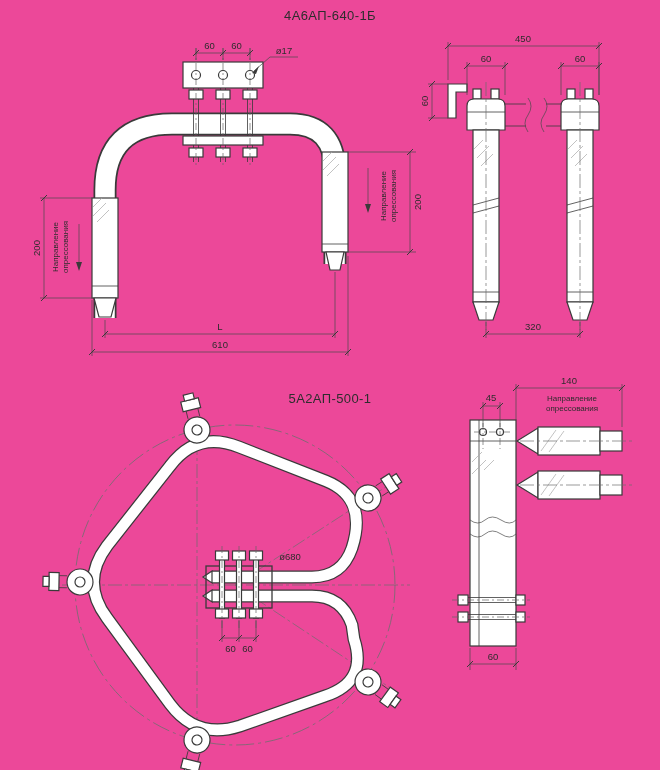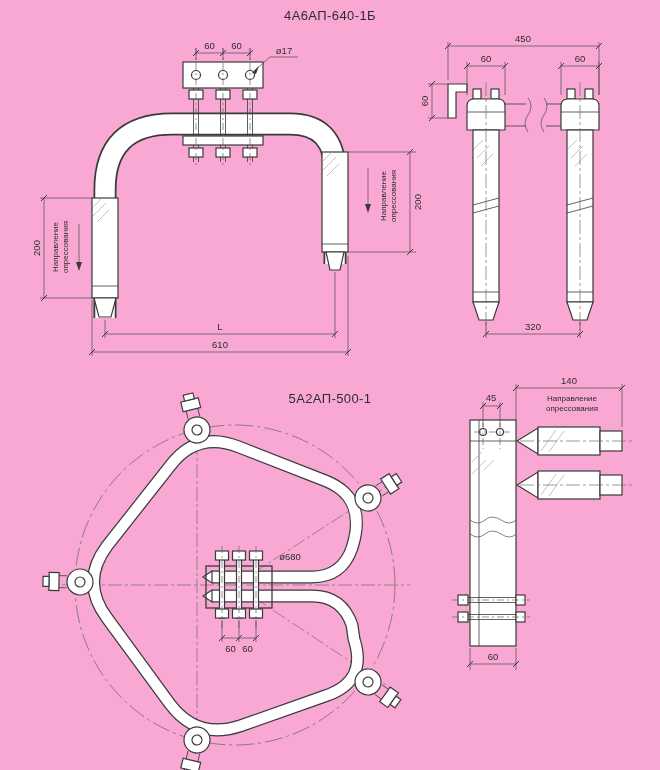--- a/index.html
+++ b/index.html
@@ -1,16 +1,16 @@
 <!DOCTYPE html>
 <html><head>
 <meta charset="utf-8">
 <style>
   html,body{margin:0;padding:0;background:#ffffff;}
-  .canvas{position:relative;width:660px;height:770px;background:#f9a8d4;overflow:hidden;}
+  .canvas{position:relative;width:660px;height:770px;background:#ec4899;overflow:hidden;}
   svg{display:block;}
   .ln   {stroke:#3a3a3a;stroke-width:1.3;fill:none;}
   .ln08 {stroke:#3a3a3a;stroke-width:0.8;fill:none;}
   .lnf  {stroke:#3a3a3a;stroke-width:1.2;fill:#ffffff;}
   .thin {stroke:#4a4a4a;stroke-width:0.7;fill:none;}
   .cl   {stroke:#6f6f6f;stroke-width:0.7;fill:none;stroke-dasharray:14 3 3 3;}
   .dash {stroke:#666666;stroke-width:0.7;fill:none;stroke-dasharray:7 3 2 3;}
   .hatch{stroke:#a8a8a8;stroke-width:0.7;fill:none;}
   .tick {stroke:#3a3a3a;stroke-width:1;}
   .tube-o{stroke:#3a3a3a;fill:none;}

